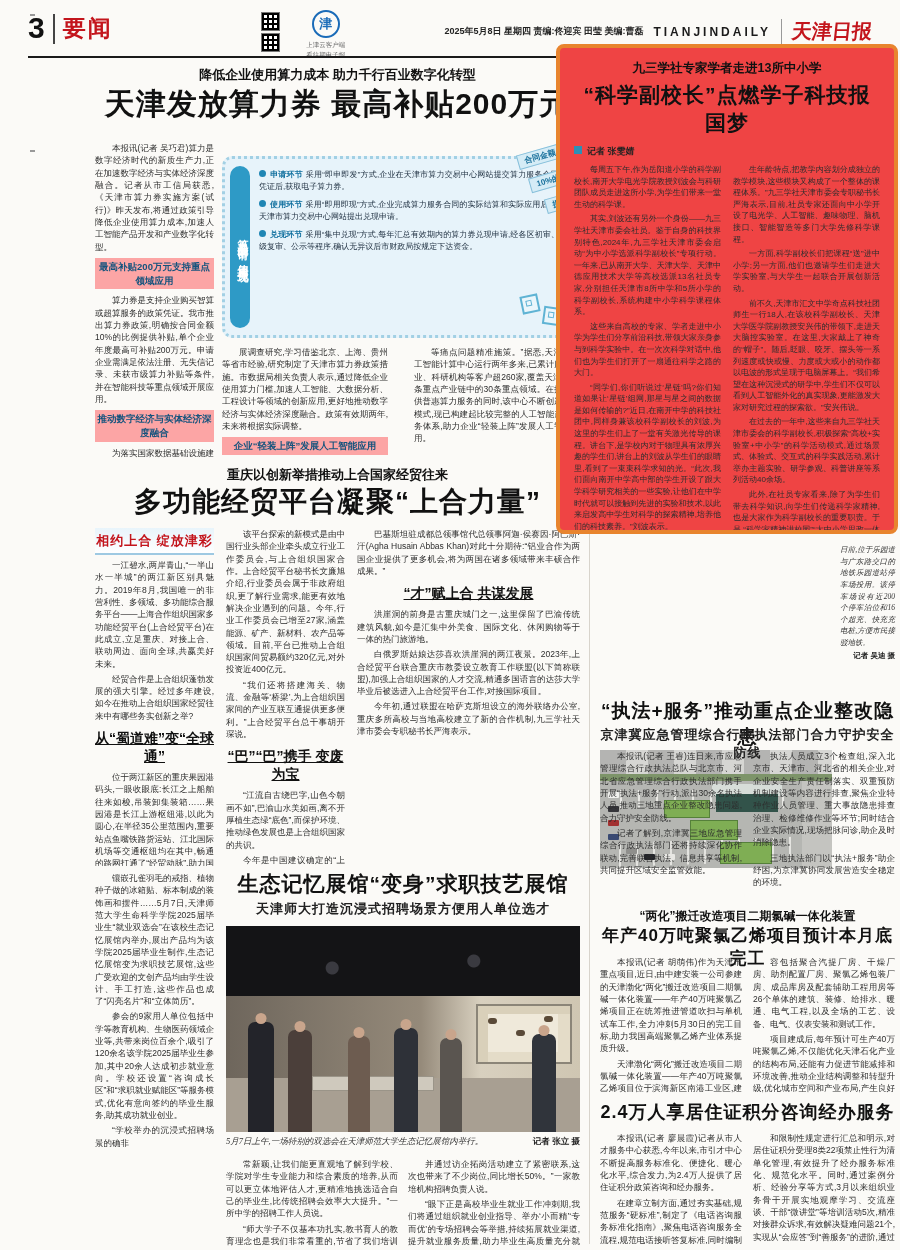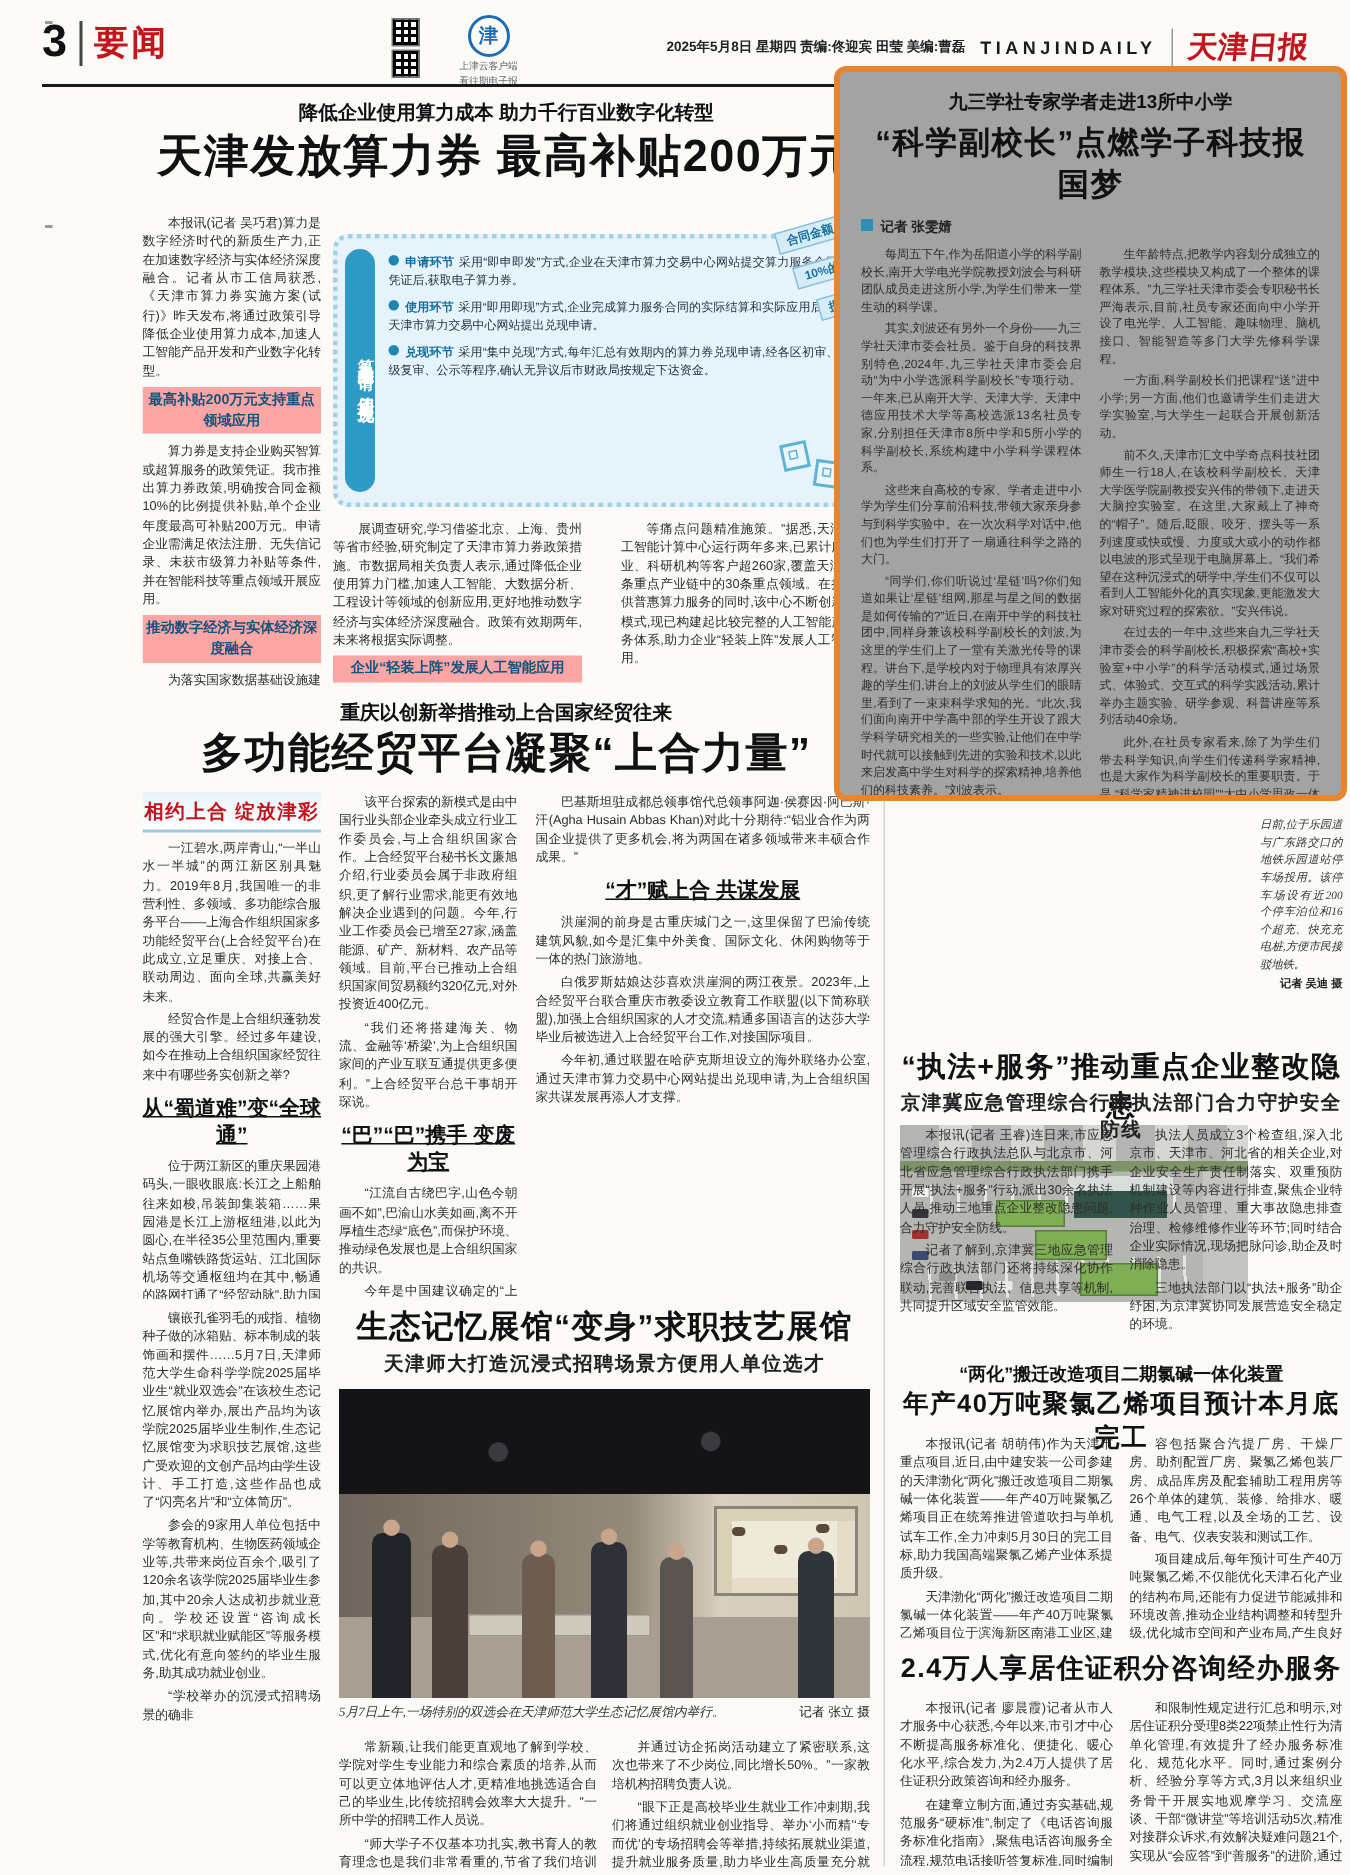--- a/index.html
+++ b/index.html
@@ -45,21 +45,21 @@
   .ribbon:nth-child(1){top:-10px;right:14px;}
   .ribbon:nth-child(2){top:12px;right:-6px;}
   .ribbon:nth-child(3){top:34px;right:-14px;}
   .chip{position:absolute;width:14px;height:14px;border:2px solid #5fb3d4;background:#eaf6fb;}
   .chip::after{content:"";position:absolute;left:3px;top:3px;width:4px;height:4px;border:1px solid #5fb3d4;}
   .chip1{right:16px;bottom:10px;transform:rotate(8deg);}
   .chip2{right:38px;bottom:22px;transform:rotate(-12deg);}
   
   .sh-logo{background:linear-gradient(180deg,#e8f4fb,#ffffff);border-bottom:2px solid #9ec9e2;color:#c3151c;font-weight:900;font-size:13px;text-align:center;padding:4px 0 3px;margin-bottom:4px;letter-spacing:1px;white-space:nowrap;}
   
-  #jiusan{left:556px;top:44px;width:342px;height:490px;border:4px solid #e8842e;border-radius:8px;padding:12px 14px 22px;background:#a3a3a3;overflow:hidden;}
+  #jiusan{left:556px;top:44px;width:342px;height:490px;border:4px solid #e8842e;border-radius:8px;padding:12px 14px 22px;background:#ef4444;overflow:hidden;}
   .byline{font-size:9px;font-weight:700;color:#222;margin:8px 0 6px;}
   .byline-square{display:inline-block;width:8px;height:8px;background:#2d8fb5;margin-right:5px;}
   
   .photo{position:relative;overflow:hidden;background:#b5b6b2;}
   .ph{position:absolute;}
   .caption{font-family:"Liberation Serif","DejaVu Serif",serif;font-style:italic;font-size:8.5px;color:#333;}
   
   .pk-sky{left:0;top:0;right:0;height:26px;background:repeating-linear-gradient(90deg,#b4b4b2 0 26px,#d6d6d3 26px 48px);}
   .pk-trees{left:0;top:24px;right:0;height:7px;background:#7d9469;}
   .pk-road{right:0;top:31px;width:30px;bottom:0;background:#c4c4c0;}
@@ -178,21 +178,21 @@
         </div>
     </div>
     <div style="width:223px;overflow:hidden">
       <div class="body">
           <p>巴基斯坦驻成都总领事馆代总领事阿迦·侯赛因·阿巴斯·汗(Agha Husain Abbas Khan)对此十分期待:“铝业合作为两国企业提供了更多机会,将为两国在诸多领域带来丰硕合作成果。”</p>
         </div>
       <div class="bsub">“才”赋上合 共谋发展</div>
       <div class="body">
           <p>洪崖洞的前身是古重庆城门之一,这里保留了巴渝传统建筑风貌,如今是汇集中外美食、国际文化、休闲购物等于一体的热门旅游地。</p>
           <p>白俄罗斯姑娘达莎喜欢洪崖洞的两江夜景。2023年,上合经贸平台联合重庆市教委设立教育工作联盟(以下简称联盟),加强上合组织国家的人才交流,精通多国语言的达莎大学毕业后被选进入上合经贸平台工作,对接国际项目。</p>
-          <p>今年初,通过联盟在哈萨克斯坦设立的海外联络办公室,通过天津市算力交易中心网站提出兑现申请,为上合组织国家共谋发展再添人才支撑。</p>
+          <p>今年初,通过联盟在哈萨克斯坦设立的海外联络办公室,重庆多所高校与当地高校建立了新的合作机制,九三学社天津市委会专职秘书长严海表示。</p>
         </div>
     </div>
   </div>
 
   <div class="abs body" style="left:95px;top:872px;width:119px;height:374px">
       <p>镶嵌孔雀羽毛的戒指、植物种子做的冰箱贴、标本制成的装饰画和摆件……5月7日,天津师范大学生命科学学院2025届毕业生“就业双选会”在该校生态记忆展馆内举办,展出产品均为该学院2025届毕业生制作,生态记忆展馆变为求职技艺展馆,这些广受欢迎的文创产品均由学生设计、手工打造,这些作品也成了“闪亮名片”和“立体简历”。</p>
       <p>参会的9家用人单位包括中学等教育机构、生物医药领域企业等,共带来岗位百余个,吸引了120余名该学院2025届毕业生参加,其中20余人达成初步就业意向。学校还设置“咨询成长区”和“求职就业赋能区”等服务模式,优化有意向签约的毕业生服务,助其成功就业创业。</p>
       <p>“学校举办的沉浸式招聘场景的确非</p>
     </div>
   <div class="abs headline" style="left:226px;top:870px;width:354px;font-size:21px">生态记忆展馆“变身”求职技艺展馆</div>
@@ -210,21 +210,21 @@
     <div class="ph person" style="left:22px;top:96px;width:26px;height:110px;background:#23242a"></div>
     <div class="ph person" style="left:62px;top:104px;width:24px;height:102px;background:#4b3f3a"></div>
     <div class="ph person" style="left:122px;top:110px;width:22px;height:96px;background:#6d5c50"></div>
     <div class="ph person" style="left:168px;top:102px;width:24px;height:104px;background:#2e3138"></div>
     <div class="ph person" style="left:214px;top:112px;width:22px;height:94px;background:#5a5550"></div>
     <div class="ph person" style="left:306px;top:108px;width:24px;height:98px;background:#30343b"></div>
   </div>
 
   <div class="abs" style="left:226px;top:1136px;width:354px;display:flex;justify-content:space-between;align-items:baseline">
     <span class="caption">5月7日上午,一场特别的双选会在天津师范大学生态记忆展馆内举行。</span>
-    <span style="font-size:8.5px;font-weight:400">记者 张立 摄</span>
+    <span style="font-size:8.5px;font-weight:700">记者 张立 摄</span>
   </div>
 
   <div class="abs row" style="left:226px;top:1158px;width:354px;height:88px;gap:10px">
     <div class="body" style="width:172px;height:88px">
         <p>常新颖,让我们能更直观地了解到学校、学院对学生专业能力和综合素质的培养,从而可以更立体地评估人才,更精准地挑选适合自己的毕业生,比传统招聘会效率大大提升。”一所中学的招聘工作人员说。</p>
         <p>“师大学子不仅基本功扎实,教书育人的教育理念也是我们非常看重的,节省了我们培训的时间。最近10多年,我们经常来天津师范大学招聘,</p>
       </div>
     <div class="body" style="width:172px;height:88px">
         <p>并通过访企拓岗活动建立了紧密联系,这次也带来了不少岗位,同比增长50%。”一家教培机构招聘负责人说。</p>
         <p>“眼下正是高校毕业生就业工作冲刺期,我们将通过组织就业创业指导、举办‘小而精’‘专而优’的专场招聘会等举措,持续拓展就业渠道,提升就业服务质量,助力毕业生高质量充分就业。”天津师大生命科学学院党委书记石嫱表示。</p>

